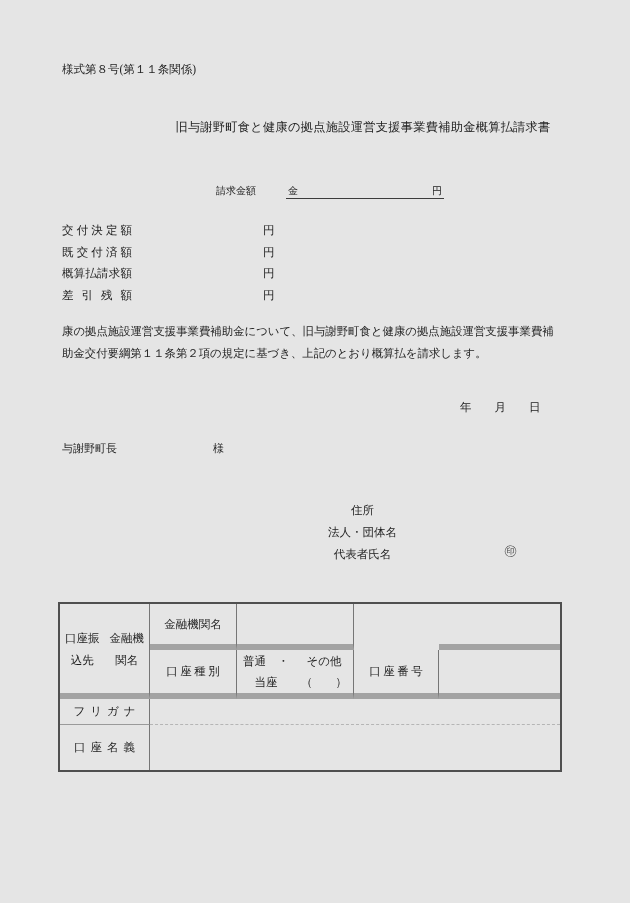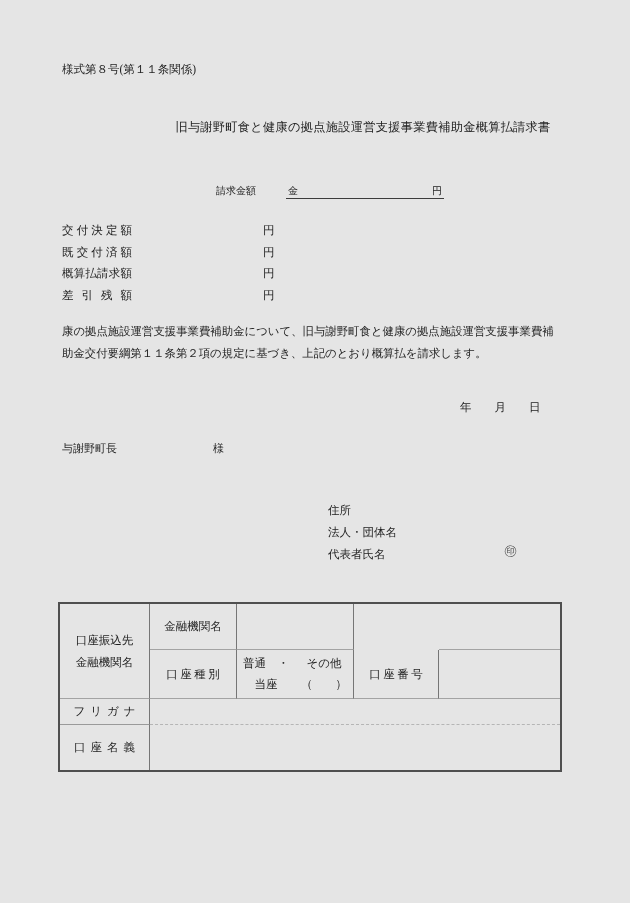--- a/index.html
+++ b/index.html
@@ -37,42 +37,42 @@
   
   .body-par{
     position:absolute;left:62px;top:321px;width:512px;
     font-size:11.4px;line-height:21.5px;
   }
   .body-line.indent{text-indent:24px;}
   .date-line{position:absolute;left:460px;top:400px;font-size:11.5px;}
   .addressee{position:absolute;left:0;top:441px;width:100%;height:16px;font-size:11px;}
   .addr-name{position:absolute;left:62px;}
   .addr-hon{position:absolute;left:213px;}
-  .applicant{position:absolute;left:328px;top:500px;font-size:11.5px;line-height:21.8px;}
+  .applicant{position:absolute;left:328px;top:500px;font-size:11.5px;line-height:21.8px;text-align:center;}
   .seal{position:absolute;left:504px;top:542px;font-size:13px;color:#3a3a3a;}
   
   .bank-table{
     position:absolute;left:58px;top:602px;
     width:500px;
     display:grid;
     grid-template-columns:90px 87px 117px 85px 1fr;
     grid-template-rows:46px 49px 26px 45px;
     border:2px solid #4f4f4f;
     font-size:11.5px;
     box-sizing:content-box;
   }
   .cell{
     display:flex;align-items:center;justify-content:center;
     box-sizing:border-box;text-align:center;
   }
   .br{border-right:1px solid #767676;}
-  .bb{border-bottom:1px solid #a3a3a3;}
+  .bb{border-bottom:6px solid #a3a3a3;}
   .bb-light{border-bottom:1px solid #9a9a9a;}
   .bb-dash{border-bottom:1px dashed #b5b5b5;}
-  .g-group{grid-area:1/1/3/2;flex-direction:column;line-height:22px;}
+  .g-group{grid-area:1/1/3/2;flex-direction:row;line-height:22px;}
   .g-r1c2{grid-area:1/2/2/3;}
   .g-r1c3{grid-area:1/3/2/4;}
   .g-r1c4{grid-area:1/4/2/5;}
   .g-r1c5{grid-area:1/5/2/6;}
   .g-r2c2{grid-area:2/2/3/3;}
   .g-r2c3{grid-area:2/3/3/4;flex-direction:row;line-height:21px;}
   .g-r2c4{grid-area:2/4/3/5;}
   .g-r2c5{grid-area:2/5/3/6;}
   .g-r3c1{grid-area:3/1/4/2;}
   .g-r3v{grid-area:3/2/4/6;}

